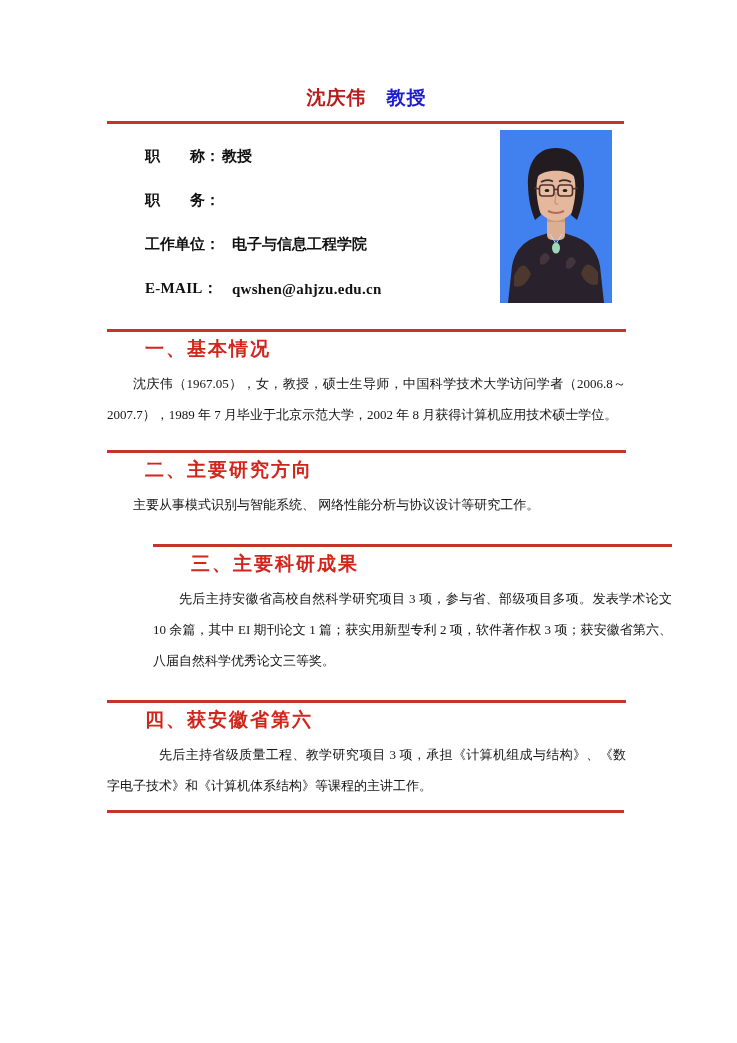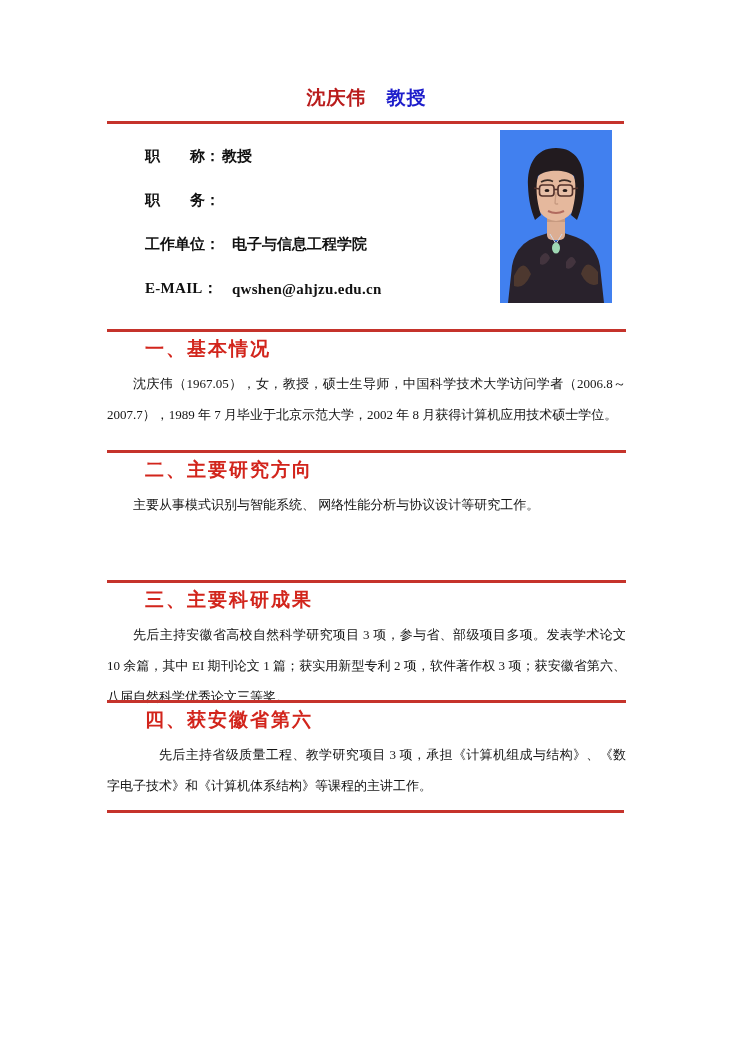--- a/index.html
+++ b/index.html
@@ -29,21 +29,21 @@
 
   
   .section{position:absolute;left:107px;width:519px;}
   .section .sec-rule{height:3px;background:#c5332b;}
   .section h2{margin:8px 0 0 38px;font-size:19px;line-height:18px;color:#d2251c;
     font-family:"Liberation Sans",sans-serif;font-weight:700;letter-spacing:2px;}
   .section .body{margin:10px 0 0 0;font-size:13px;line-height:31px;text-align:justify;color:#141414;}
   .section .body p{margin:0;text-indent:2em;}
   .sec-1{top:329px;}
   .sec-2{top:450px;}
-  .sec-3{top:580px;}
+  .sec-3{top:544px;margin-left:46px;}
   .sec-4{top:700px;}
   .sec-4 .body p{text-indent:4em;}
   .closing-rule{top:810px;}
 </style>
 </head>
 <body>
 
 <div class="page">
 
   <div class="title-wrap">

